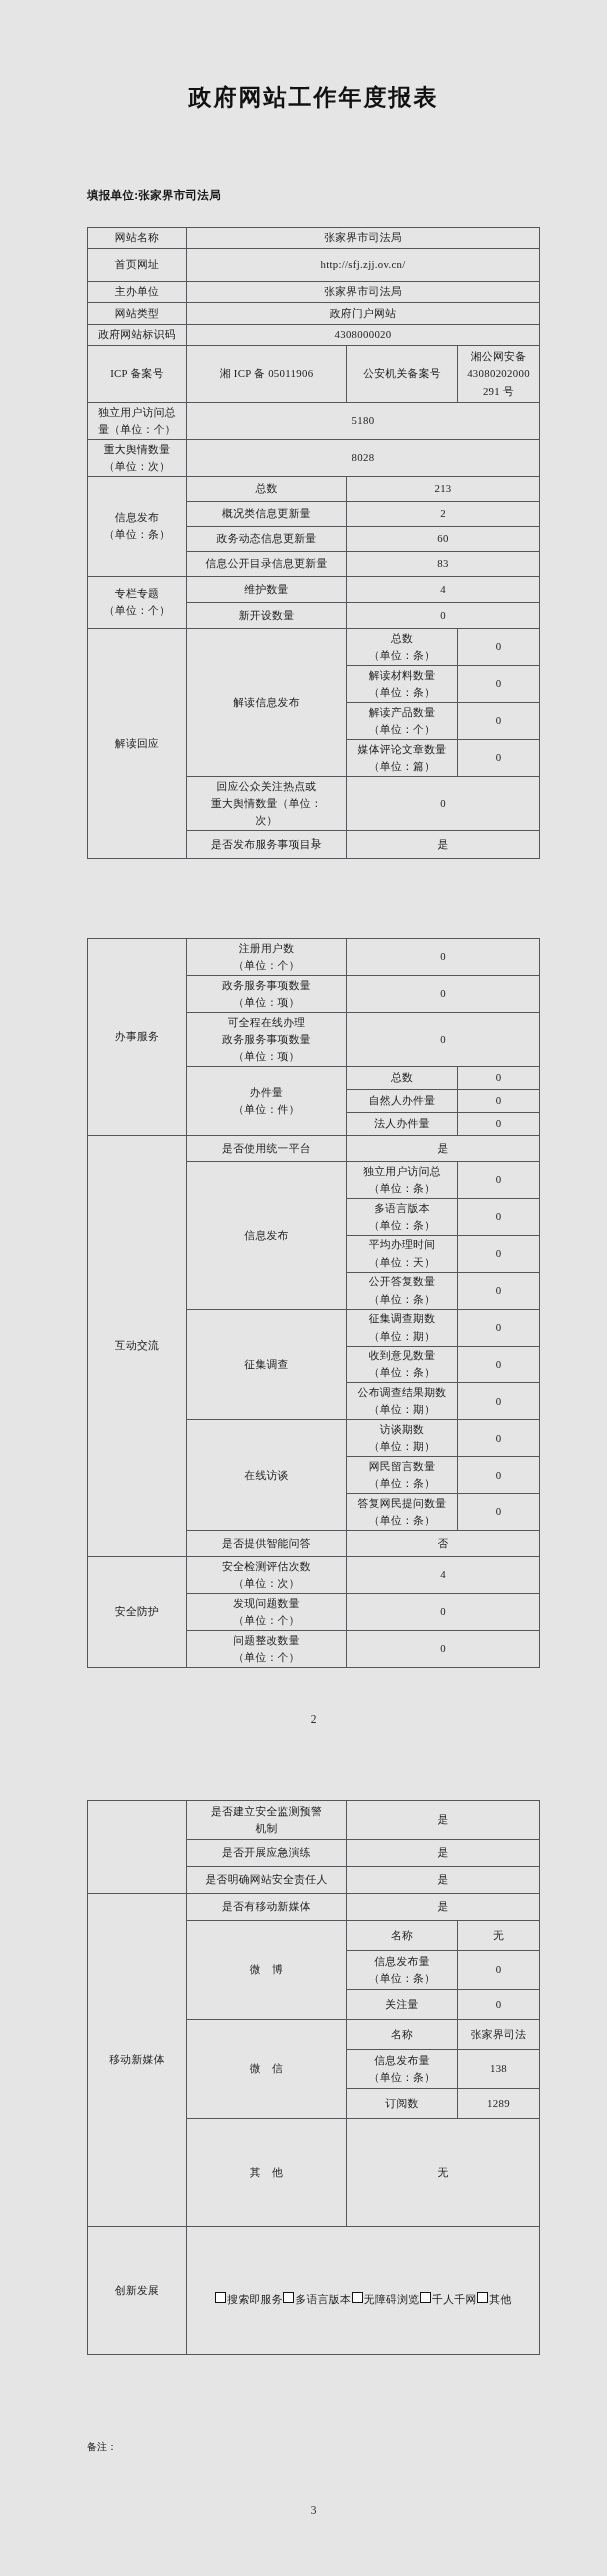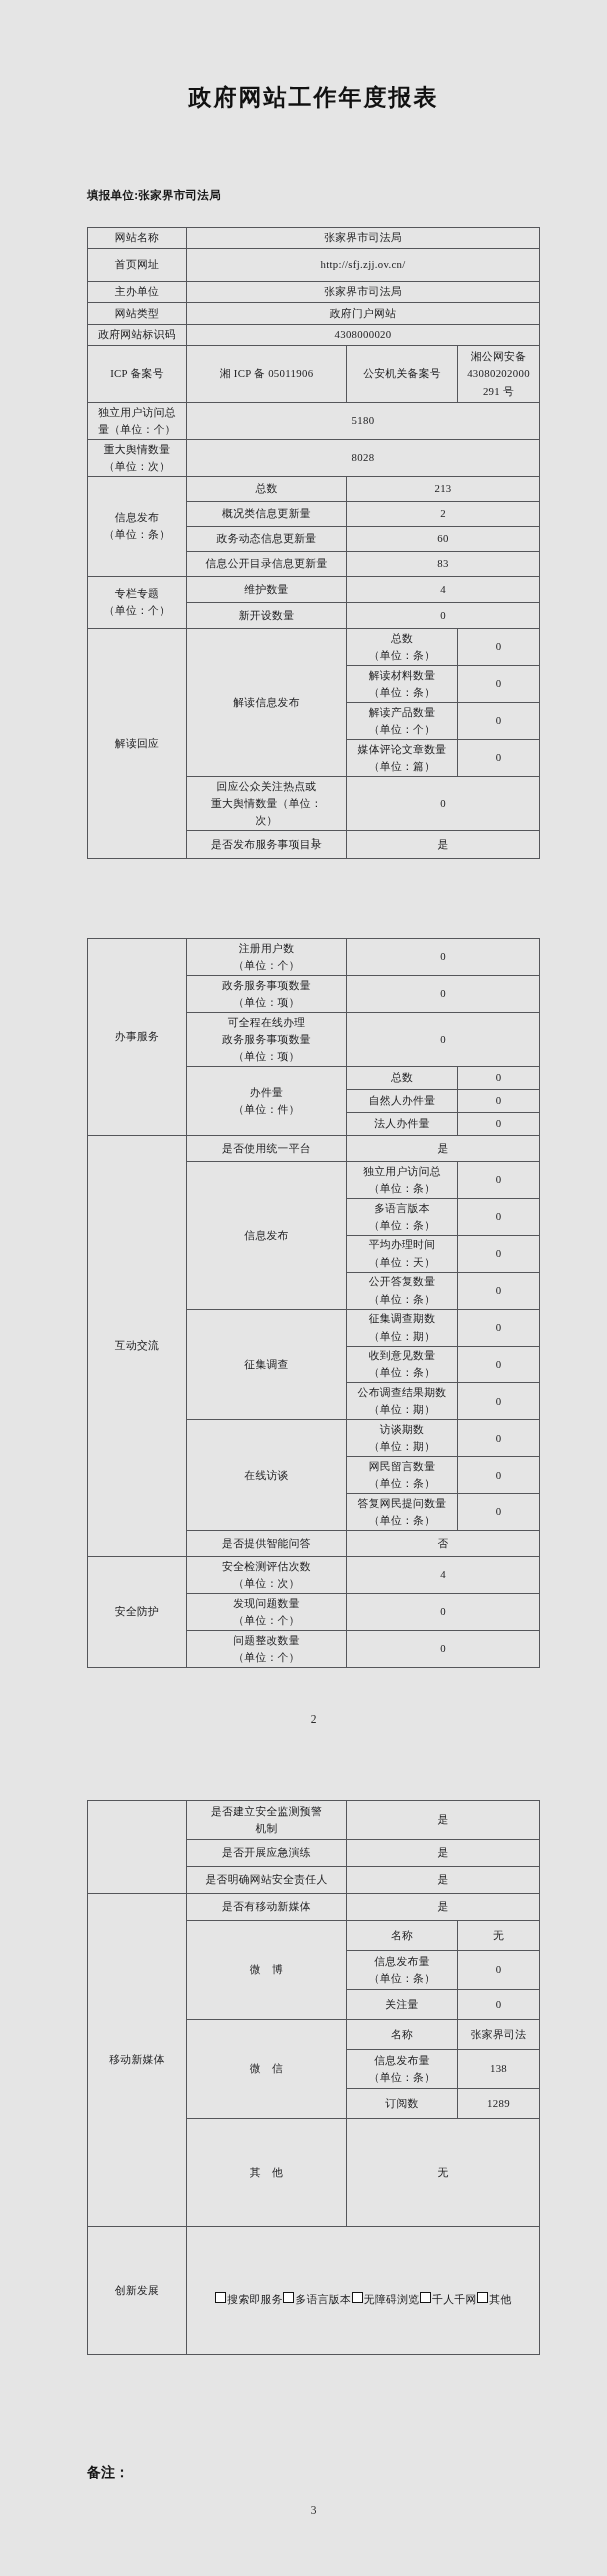--- a/index.html
+++ b/index.html
@@ -5,21 +5,21 @@
   html,body{margin:0;padding:0;background:#ffffff;}
   .doc{position:relative;width:607px;height:2576px;background:#e5e5e5;overflow:hidden;
        font-family:"Liberation Serif","DejaVu Serif",serif;color:#1c1c1e;}
   .doc-title{position:absolute;left:87px;width:453px;top:82px;text-align:center;
        font-family:"Liberation Sans","DejaVu Sans",sans-serif;font-weight:bold;
        font-size:23px;letter-spacing:2px;color:#111;}
   .doc-subtitle{position:absolute;left:87px;width:453px;top:151px;text-align:center;
        font-size:12px;letter-spacing:0.7px;color:#222;}
   .filing-unit{position:absolute;left:87px;top:188px;font-size:11.5px;font-weight:bold;
        letter-spacing:0.3px;color:#161616;}
-  .note{position:absolute;left:87px;top:2440px;font-size:14px;font-weight:bold;color:#161616;margin-top:24px;}
+  .note{position:absolute;left:87px;top:2440px;font-size:10px;font-weight:normal;color:#161616;}
   .pageno{position:absolute;left:87px;width:453px;text-align:center;font-size:11.5px;color:#2b2b2b;}
   .pn1{top:836px;} .pn2{top:1713px;} .pn3{top:2504px;}
   table.t{position:absolute;left:87px;width:453px;border-collapse:collapse;table-layout:fixed;
        border:1.3px solid #55565a;}
   table.t td{border:0.7px solid #55565a;font-size:10.8px;line-height:1.6;text-align:center;
        vertical-align:middle;white-space:pre-line;padding:0.7px 2px;letter-spacing:0.3px;
        overflow:hidden;word-break:break-all;}
   .t1{top:227px;font-family:Liberation Serif, serif;} .t2{top:938px;} .t3{top:1800px;}
   td.v-top{vertical-align:top;padding-top:8.8px;font-family:Liberation Serif, serif;}
   .cb-box{display:inline-block;width:8.8px;height:8.8px;border:1.3px solid #141414;

